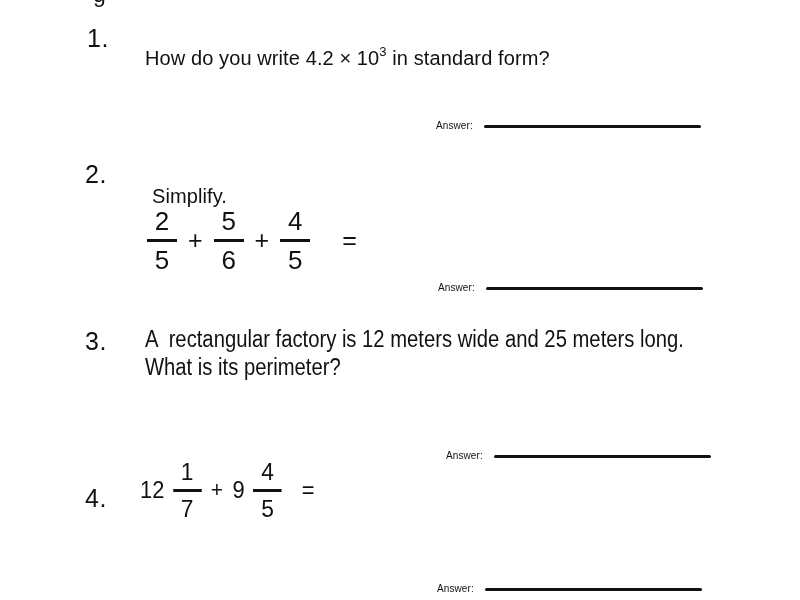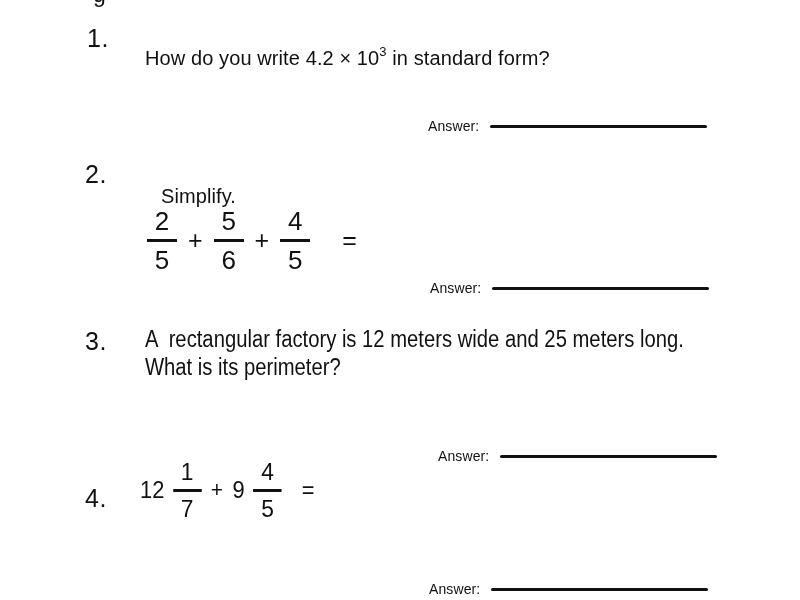--- a/index.html
+++ b/index.html
@@ -82,23 +82,24 @@
   .expr-q4 .eq { font-size: 23px; margin-left: 12px; }
 
   
   .answer-row {
     display: flex;
     align-items: center;
     gap: 11px;
     height: 16px;
   }
   .alabel {
-    font-size: 14px;
+    font-size: 10px;
     line-height: 1;
     letter-spacing: 0.1px;
+    margin-left: 8px;
   }
   .aline {
     width: 217px;
     height: 3px;
     background: #111;
     border-radius: 2px;
   }
 </style>
 </head>
 <body>
@@ -110,21 +111,21 @@
   <div class="abs qnum" style="left:87px; top:26px">1.</div>
   <div class="abs qtext" style="left:145px; top:28px">
     <span>How do you write 4.2 × 10</span><span class="sup">3</span><span class="pre"> in standard form?</span>
   </div>
   <div class="abs answer-row" style="left:428px; top:118px">
     <span class="alabel">Answer:</span>
     <div class="aline"></div>
   </div>
 
   <div class="abs qnum" style="left:85px; top:162px">2.</div>
-  <div class="abs qtext" style="left:161px; top:166px">Simplify.</div>
+  <div class="abs qtext" style="left:152px; top:166px">Simplify.</div>
 
   <div class="abs expr" style="left:147px; top:208px">
     <div class="frac">
       <span class="fnum">2</span>
       <span class="fbar"></span>
       <span class="fden">5</span>
     </div>
     <span class="op">+</span>
     <div class="frac">
       <span class="fnum">5</span>

